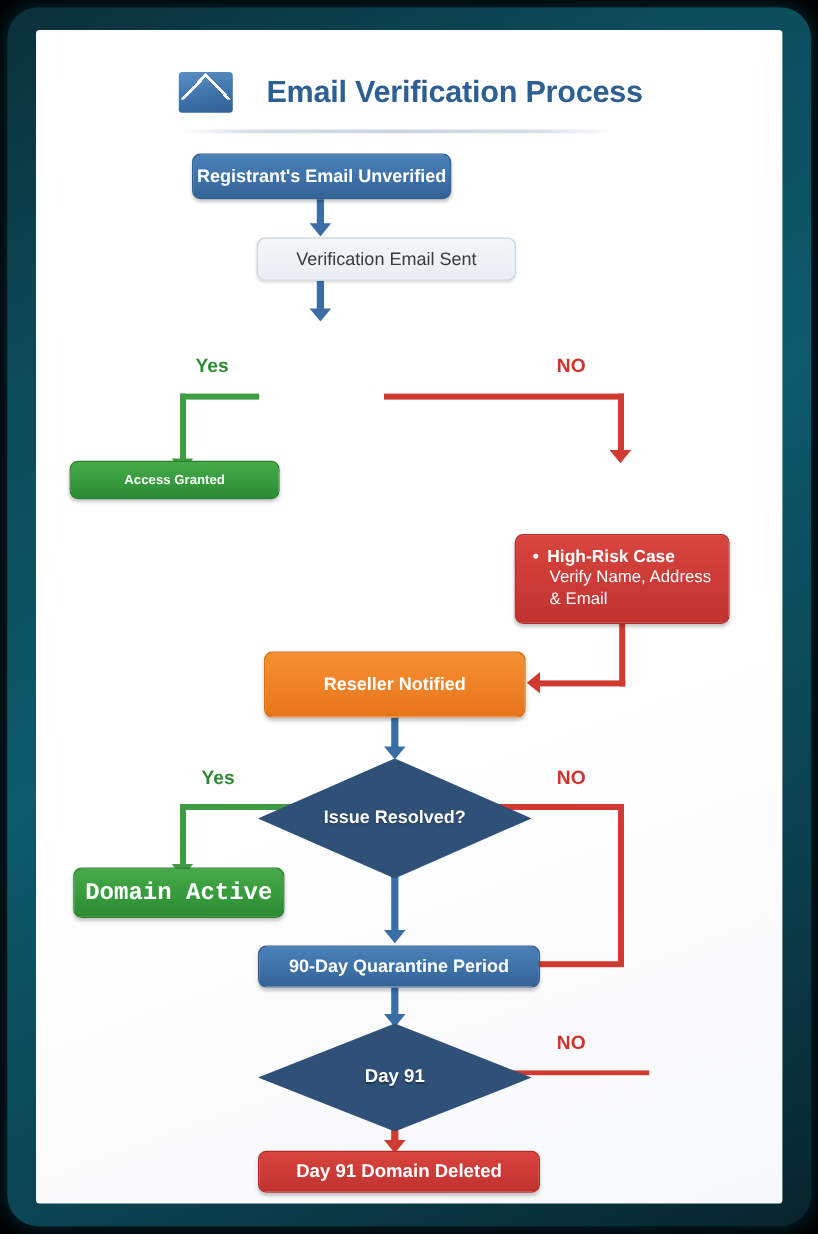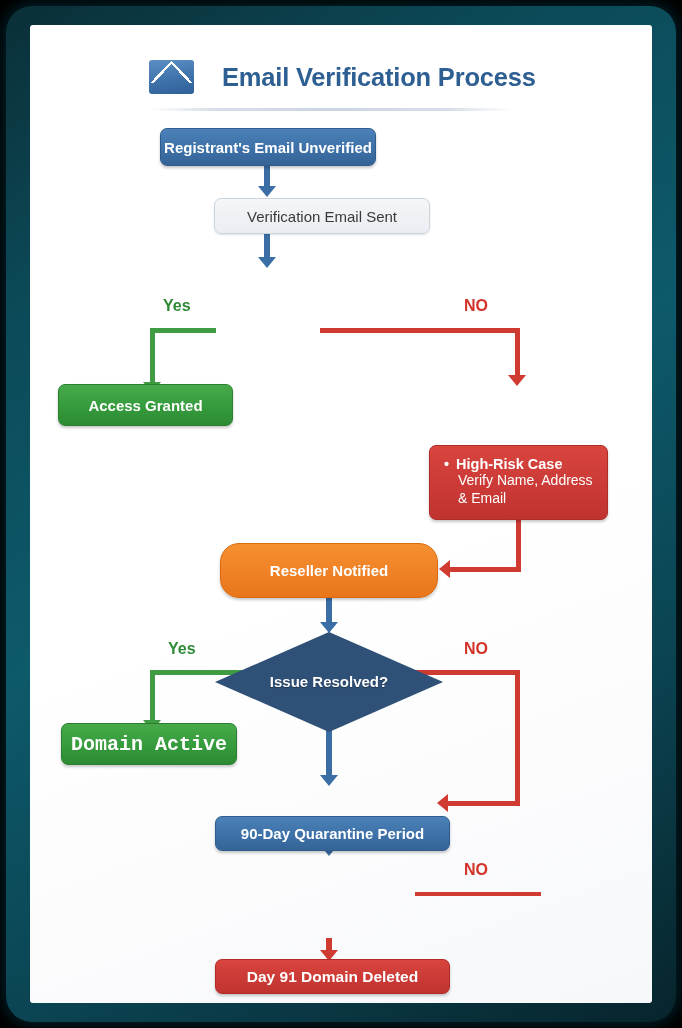--- a/index.html
+++ b/index.html
@@ -120,21 +120,20 @@
     background: linear-gradient(to bottom, #f59030 0%, #ef8126 55%, #e87519 100%);
     color: #ffffff;
     border: 1px solid #d96a10;
   }
 
   
   .stack {
     flex-direction: column;
     justify-content: center;
     gap: 0;
-    border-radius: 19px;
   }
   .stack .ln { width: 100%; padding: 5px 6px; }
   .stack .ln.bordered { border-top: 1px solid rgba(255,255,255,.30); }
 
   
   .bullet-box { flex-direction: column; align-items: flex-start; padding: 7px 14px 9px 14px; text-align: left; }
   .bullet-box .b1 { font-weight: bold; font-size: 14.5px; }
   .bullet-box .b1:before { content:"\2022"; margin-right: 7px; }
   .bullet-box .b2 { font-weight: normal; font-size: 14px; padding-left: 14px; line-height: 1.25; }
 
@@ -204,21 +203,21 @@
     <div class="lbl lbl-yes" style="left:133px; top:272px;">Yes</div>
     <div class="seg green-c" style="left:120px; top:303px; width:66px; height:5px;"></div>
     <div class="seg green-c" style="left:120px; top:303px; width:5px; height:57px;"></div>
     <div class="ah ah-down-green" style="left:113px; top:357px;"></div>
 
     <div class="lbl lbl-no" style="left:434px; top:272px;">NO</div>
     <div class="seg red-c" style="left:290px; top:303px; width:200px; height:5px;"></div>
     <div class="seg red-c" style="left:485px; top:303px; width:5px; height:50px;"></div>
     <div class="ah ah-down-red" style="left:478px; top:350px;"></div>
 
-    <div class="node n-green" style="left:28px; top:359px; width:175px; height:42px; font-size:15px;">
+    <div class="node n-green" style="left:28px; top:359px; width:175px; height:32px; font-size:11px;">
       <span>Access Granted</span>
     </div>
 
 
     <div class="node n-red bullet-box" style="left:399px; top:420px; width:179px; height:75px;">
       <div class="b1">High-Risk Case</div>
       <div class="b2">Verify Name, Address &amp; Email</div>
     </div>
 
     <div class="seg red-c" style="left:486px; top:495px; width:5px; height:52px;"></div>
@@ -250,27 +249,33 @@
     <div class="seg red-c" style="left:418px; top:776px; width:72px; height:5px;"></div>
     <div class="ah ah-left-red" style="left:407px; top:769px;"></div>
 
     <div class="node n-green" style="left:31px; top:698px; width:176px; height:42px; font-size:20px;font-family:Liberation Mono, monospace;">
       <span>Domain Active</span>
     </div>
 
     <div class="seg blue-c" style="left:296px; top:700px; width:6px; height:52px;"></div>
     <div class="ah ah-down-blue" style="left:290px; top:750px;"></div>
 
-    <div class="node n-blue" style="left:185px; top:763px; width:235px; height:35px; font-size:15px;margin-top:28px;">
+    <div class="node n-blue" style="left:185px; top:763px; width:235px; height:35px; font-size:15px;">
       <span>90-Day Quarantine Period</span>
     </div>
 
     <div class="seg blue-c" style="left:296px; top:798px; width:6px; height:24px;"></div>
     <div class="ah ah-down-blue" style="left:290px; top:820px;"></div>
 
+    <div class="diamond" style="left:185px; top:828px; width:228px; height:90px;">
+      <div class="shape"></div>
+      <div class="txt" style="font-size:15.5px;">
+        <span>Day 91</span>
+      </div>
+    </div>
 
     <div class="lbl lbl-no" style="left:434px; top:836px;">NO</div>
     <div class="seg red-c" style="left:385px; top:867px; width:126px; height:4px;"></div>
 
     <div class="seg red-c" style="left:296px; top:913px; width:6px; height:16px;"></div>
     <div class="ah ah-down-red" style="left:290px; top:925px;"></div>
 
     <div class="node n-red" style="left:185px; top:934px; width:235px; height:35px; font-size:15.5px;">
       <span>Day 91 Domain Deleted</span>
     </div>

